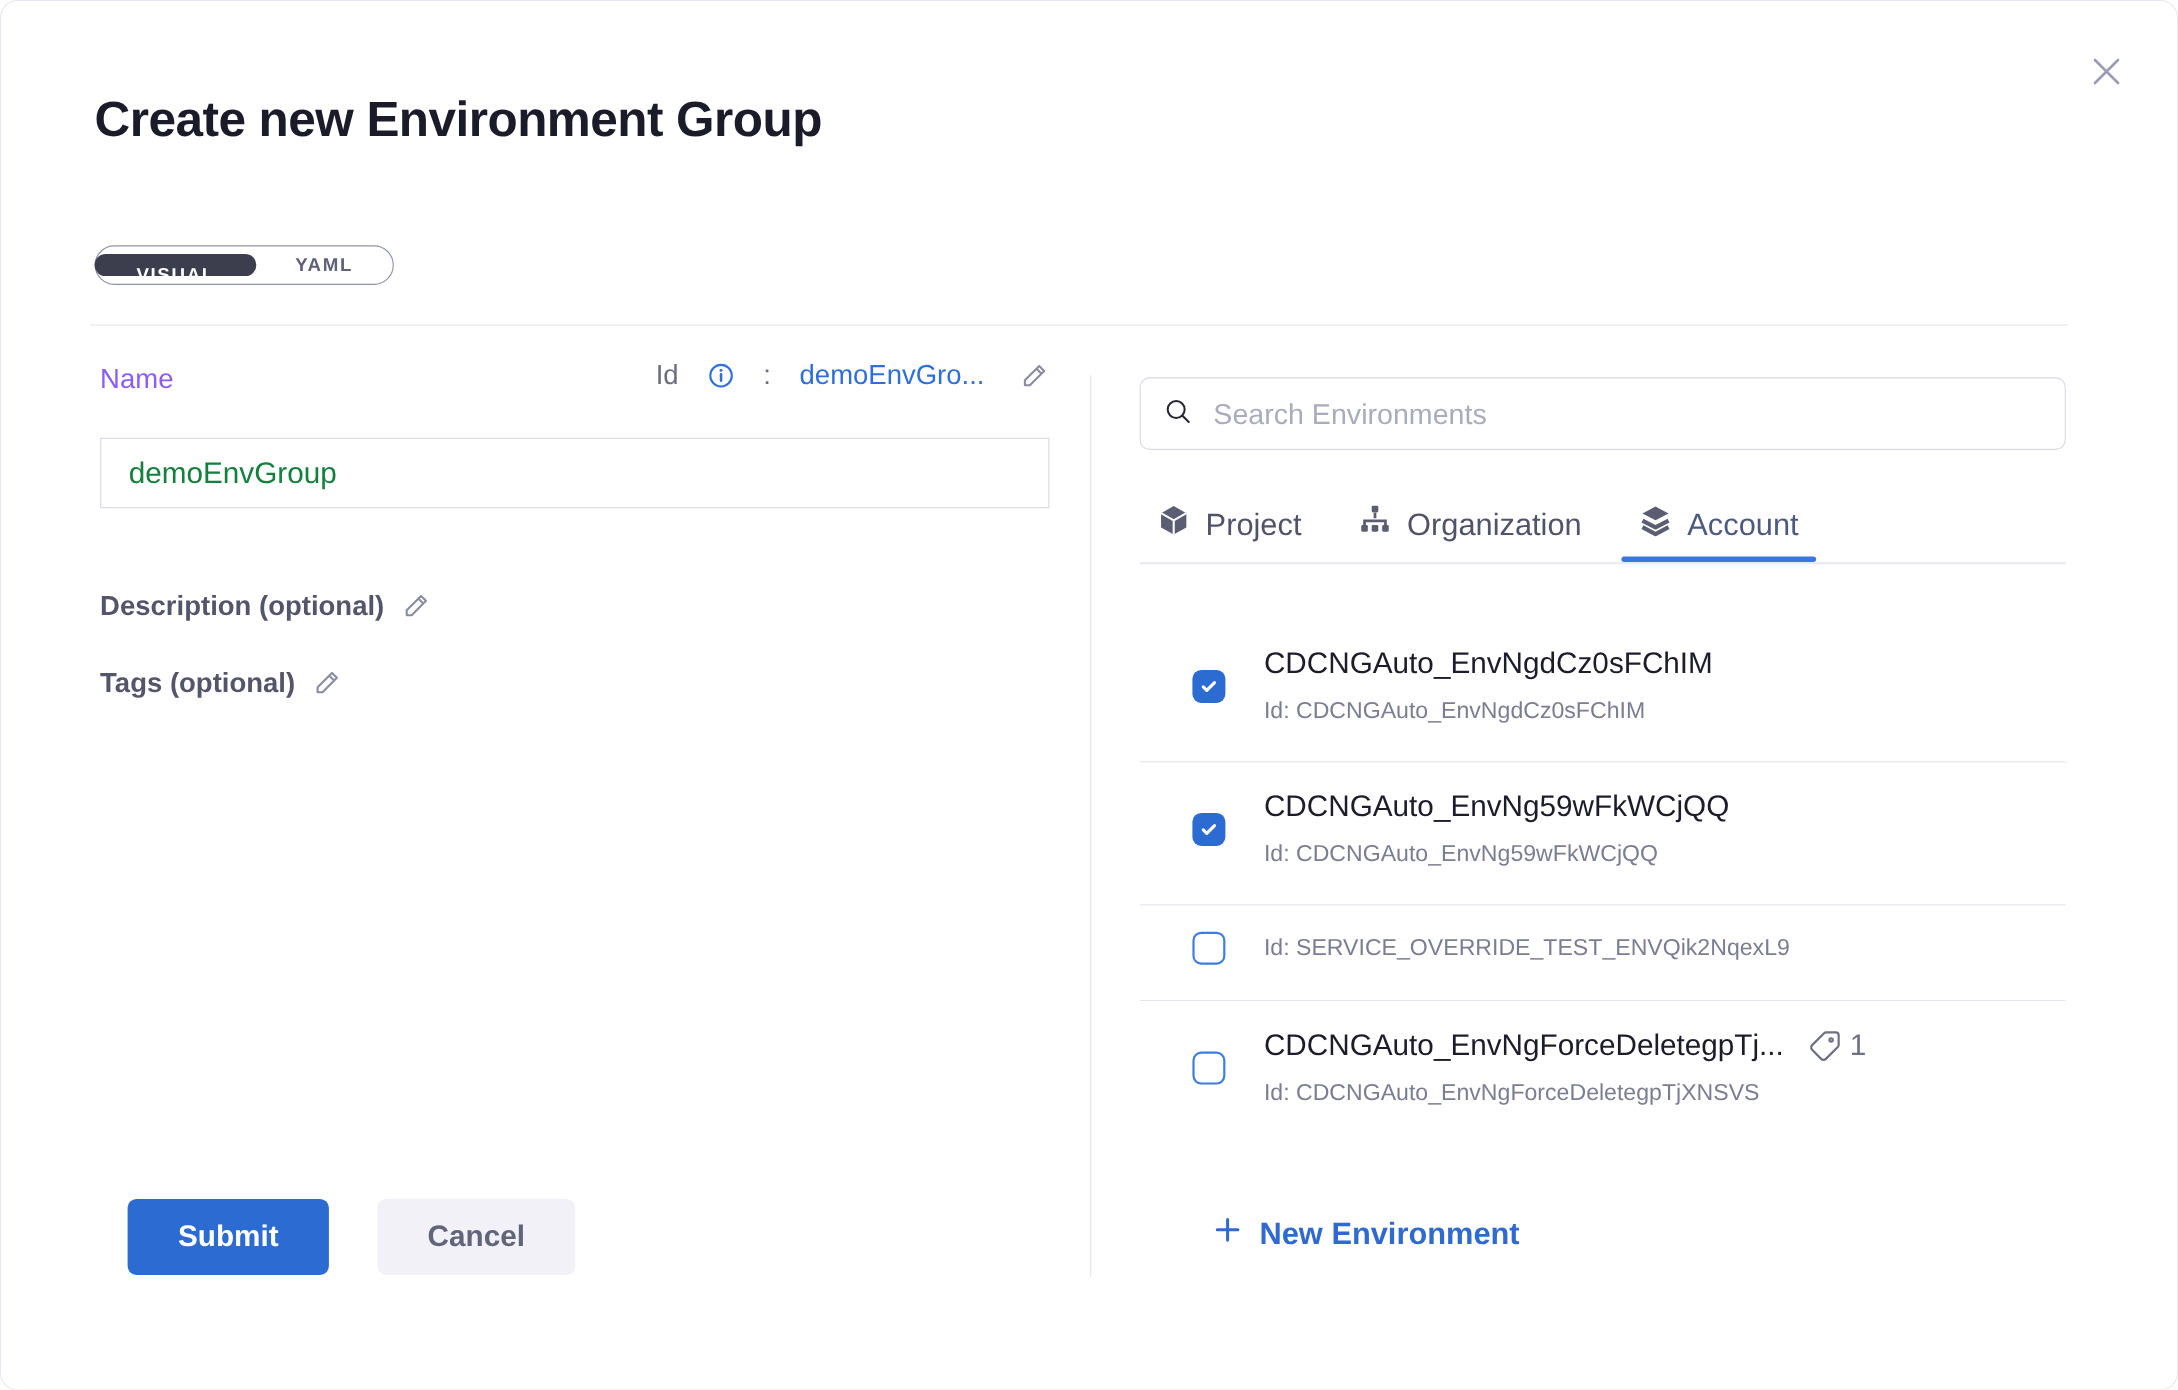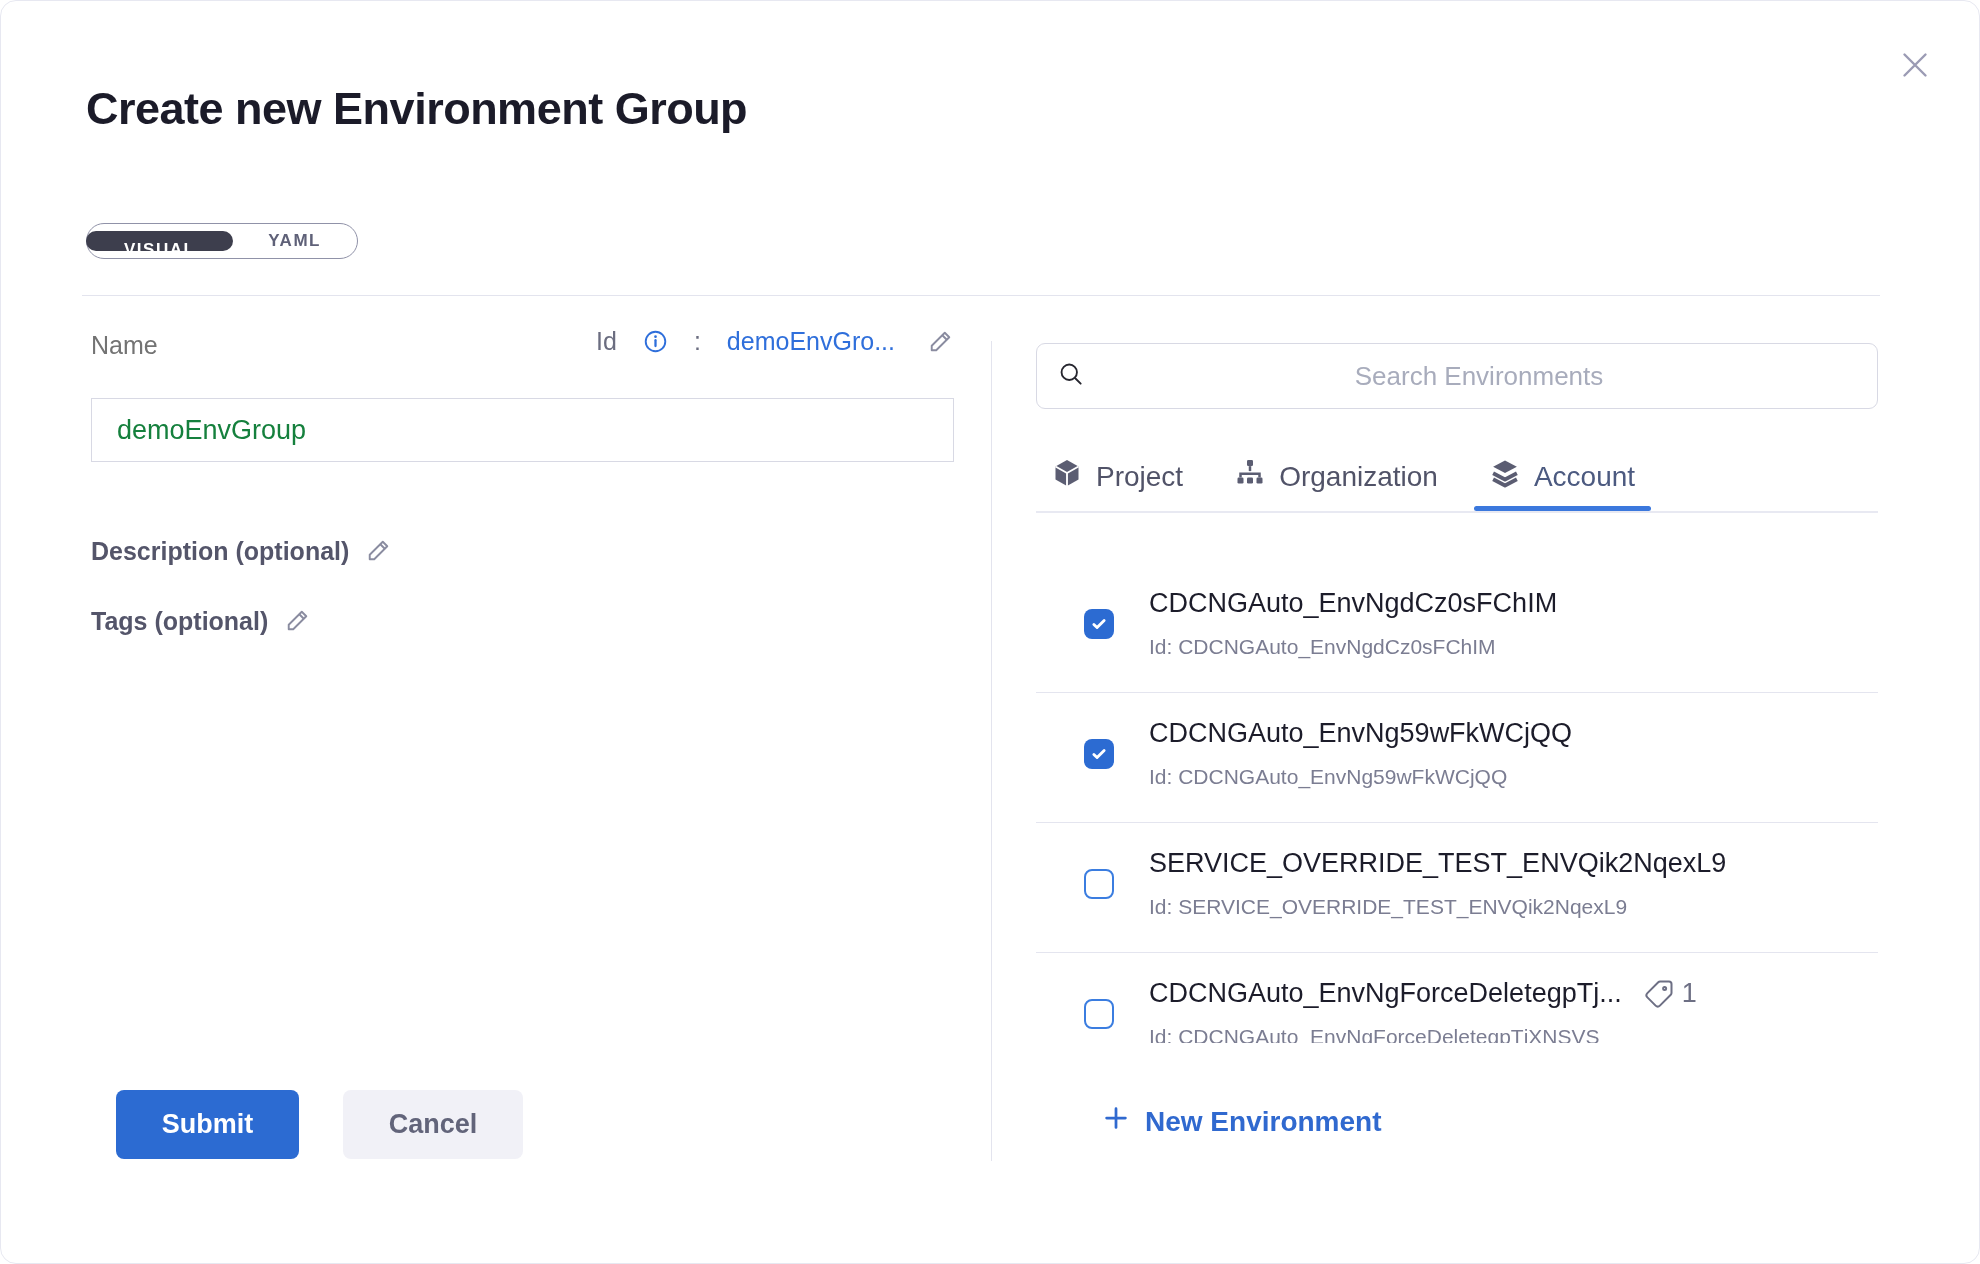--- a/index.html
+++ b/index.html
@@ -18,21 +18,21 @@
   .toggle{position:absolute;left:85px;top:222px;display:inline-flex;align-items:center;
     border:1px solid #9092a8;border-radius:19px;background:#fff;height:36px;box-sizing:border-box;}
   .seg{font-size:17px;font-weight:700;letter-spacing:1.5px;color:#5f6178;padding:0 36px;
     height:36px;line-height:36px;border-radius:19px;}
   .seg.active{background:#3d3e4d;color:#fff;height:20px;line-height:38px;margin:-1px;padding:0 38px;}
 
   .hdivider{position:absolute;left:81px;top:294px;width:1798px;height:1px;background:#e3e4ee;}
   .vdivider{position:absolute;left:990px;top:340px;width:1px;height:820px;background:#e3e4ee;}
 
   
-  .name-label{position:absolute;left:90px;top:330px;font-size:25px;color:#737373;}
+  .name-label{position:absolute;left:90px;top:330px;font-size:25px;color:#8b5cf6;}
   .id-row{position:absolute;left:90px;top:326px;width:863px;display:flex;justify-content:flex-end;
     align-items:center;gap:26px;font-size:25px;color:#6b6d80;}
   .id-row .id-value{color:#2f6fdb;}
   .id-row .icon24{width:25px;height:25px;display:block;}
   .id-row .pencil{width:27px;height:27px;margin-left:6px;}
   .name-input{position:absolute;left:90px;top:397px;width:863px;height:64px;box-sizing:border-box;
     border:1.5px solid #d8d9e4;border-radius:0;font-family:"Liberation Sans",sans-serif;
     font-size:27px;color:#15803d;padding:0 25px;outline:none;background:#fff;}
   .opt-row{position:absolute;left:90px;display:flex;align-items:flex-start;gap:16px;
     font-size:25px;font-weight:700;color:#54556a;}
@@ -43,21 +43,21 @@
   .btn{position:absolute;top:1089px;height:69px;border:none;border-radius:8px;
     font-family:"Liberation Sans",sans-serif;font-size:27px;font-weight:700;cursor:pointer;}
   .btn-submit{left:115px;width:183px;background:#2c6bd2;color:#fff;}
   .btn-cancel{left:342px;width:180px;background:#f1f1f7;color:#62647a;}
 
   
   .search-box{position:absolute;left:1035px;top:342px;width:842px;height:66px;box-sizing:border-box;
     border:1.5px solid #d8d9e4;border-radius:9px;display:flex;align-items:center;gap:16px;padding:0 20px;}
   .search-box svg{flex:0 0 auto;}
   .search-input{border:none;outline:none;flex:1;font-family:"Liberation Sans",sans-serif;
-    font-size:26px;color:#1b1b29;background:transparent;text-align:center;}
+    font-size:26px;color:#1b1b29;background:transparent;}
   .search-input::placeholder{color:#a8acbc;}
 
   .tabs{position:absolute;left:1035px;top:441px;width:842px;height:69px;display:flex;
     align-items:center;gap:52px;padding-left:16px;box-sizing:border-box;}
   .tab{position:relative;display:flex;align-items:center;gap:14px;height:100%;
     font-size:28px;color:#515368;cursor:pointer;}
   .tab.active{color:#4c5a80;}
   .tab .underline{display:none;}
   .tab.active .underline{display:block;position:absolute;left:-16px;right:-16px;bottom:0;height:5px;
     border-radius:3px;background:#3b78dd;}
@@ -223,23 +223,20 @@
         <div class="env-title-row">
           <span class="env-title">CDCNGAuto_EnvNg59wFkWCjQQ</span>
         </div>
         <span class="env-id">Id: CDCNGAuto_EnvNg59wFkWCjQQ</span>
       </div>
     </div>
 
     <div class="env-item">
       <div class="checkbox unchecked"></div>
       <div class="env-text">
-        <div class="env-title-row">
-          <span class="env-title">SERVICE_OVERRIDE_TEST_ENVQik2NqexL9</span>
-        </div>
         <span class="env-id">Id: SERVICE_OVERRIDE_TEST_ENVQik2NqexL9</span>
       </div>
     </div>
 
     <div class="env-item">
       <div class="checkbox unchecked"></div>
       <div class="env-text">
         <div class="env-title-row">
           <span class="env-title">CDCNGAuto_EnvNgForceDeletegpTj...</span>
           <span class="tag-badge">

